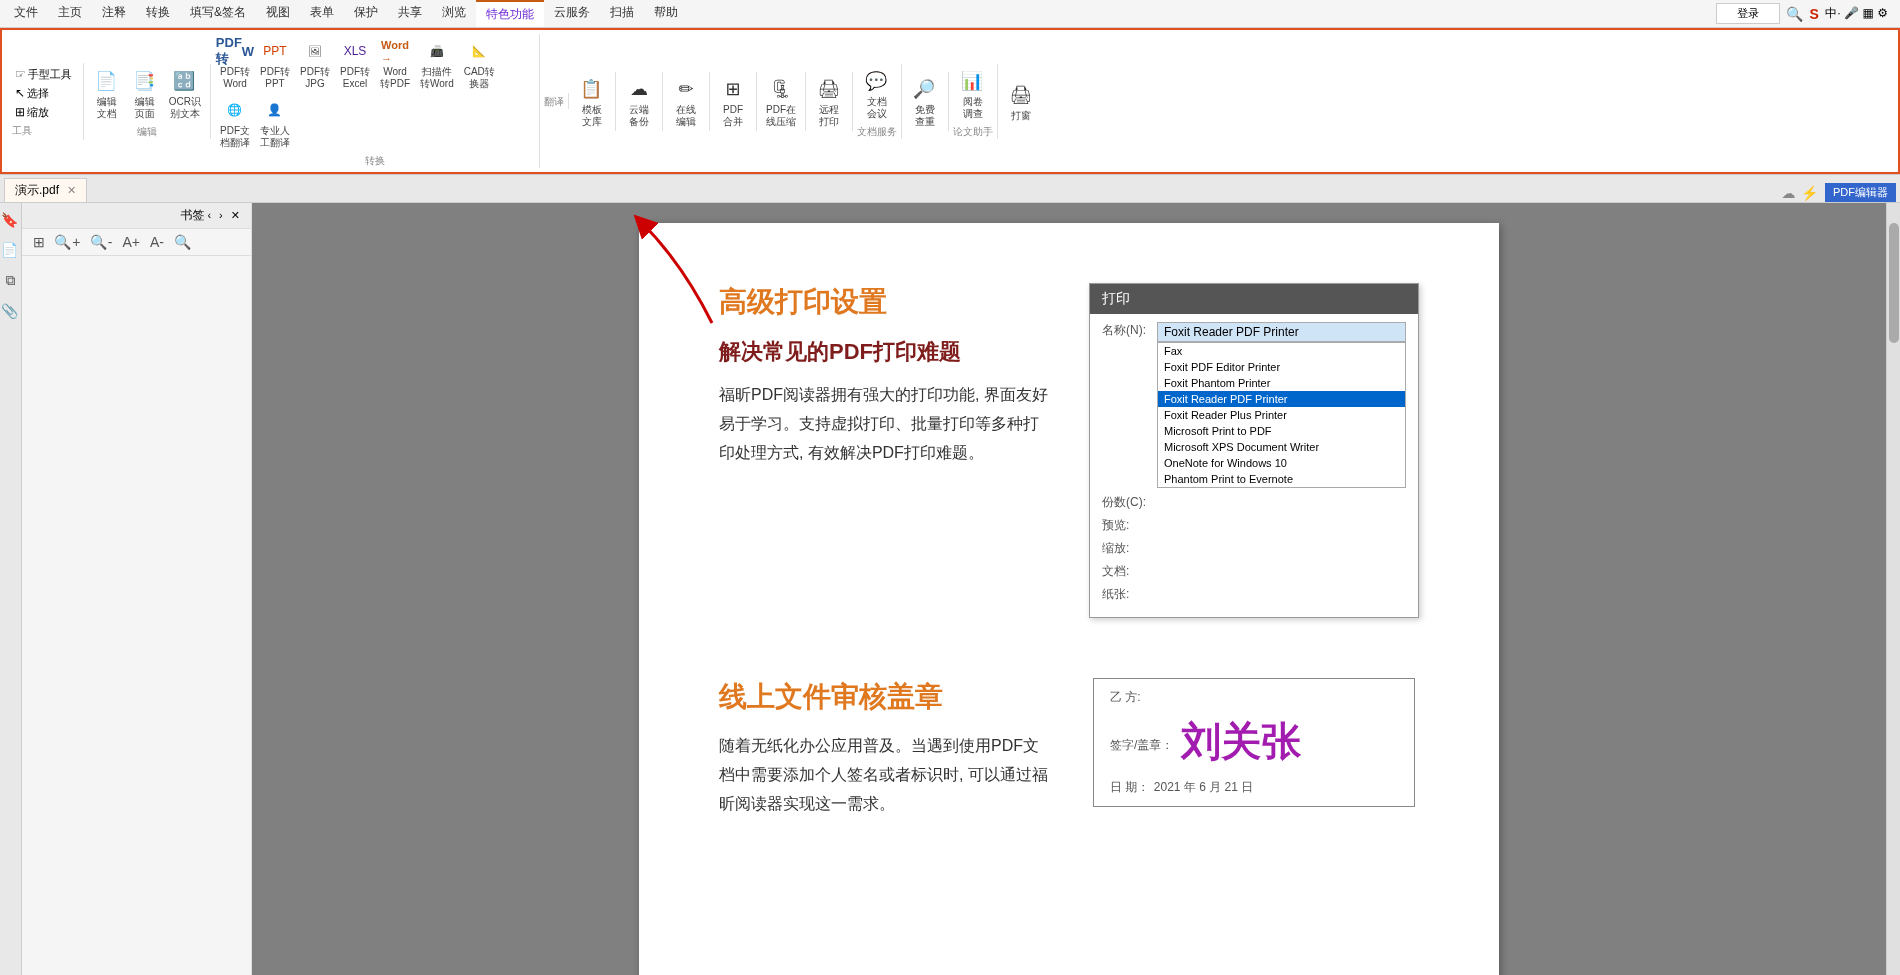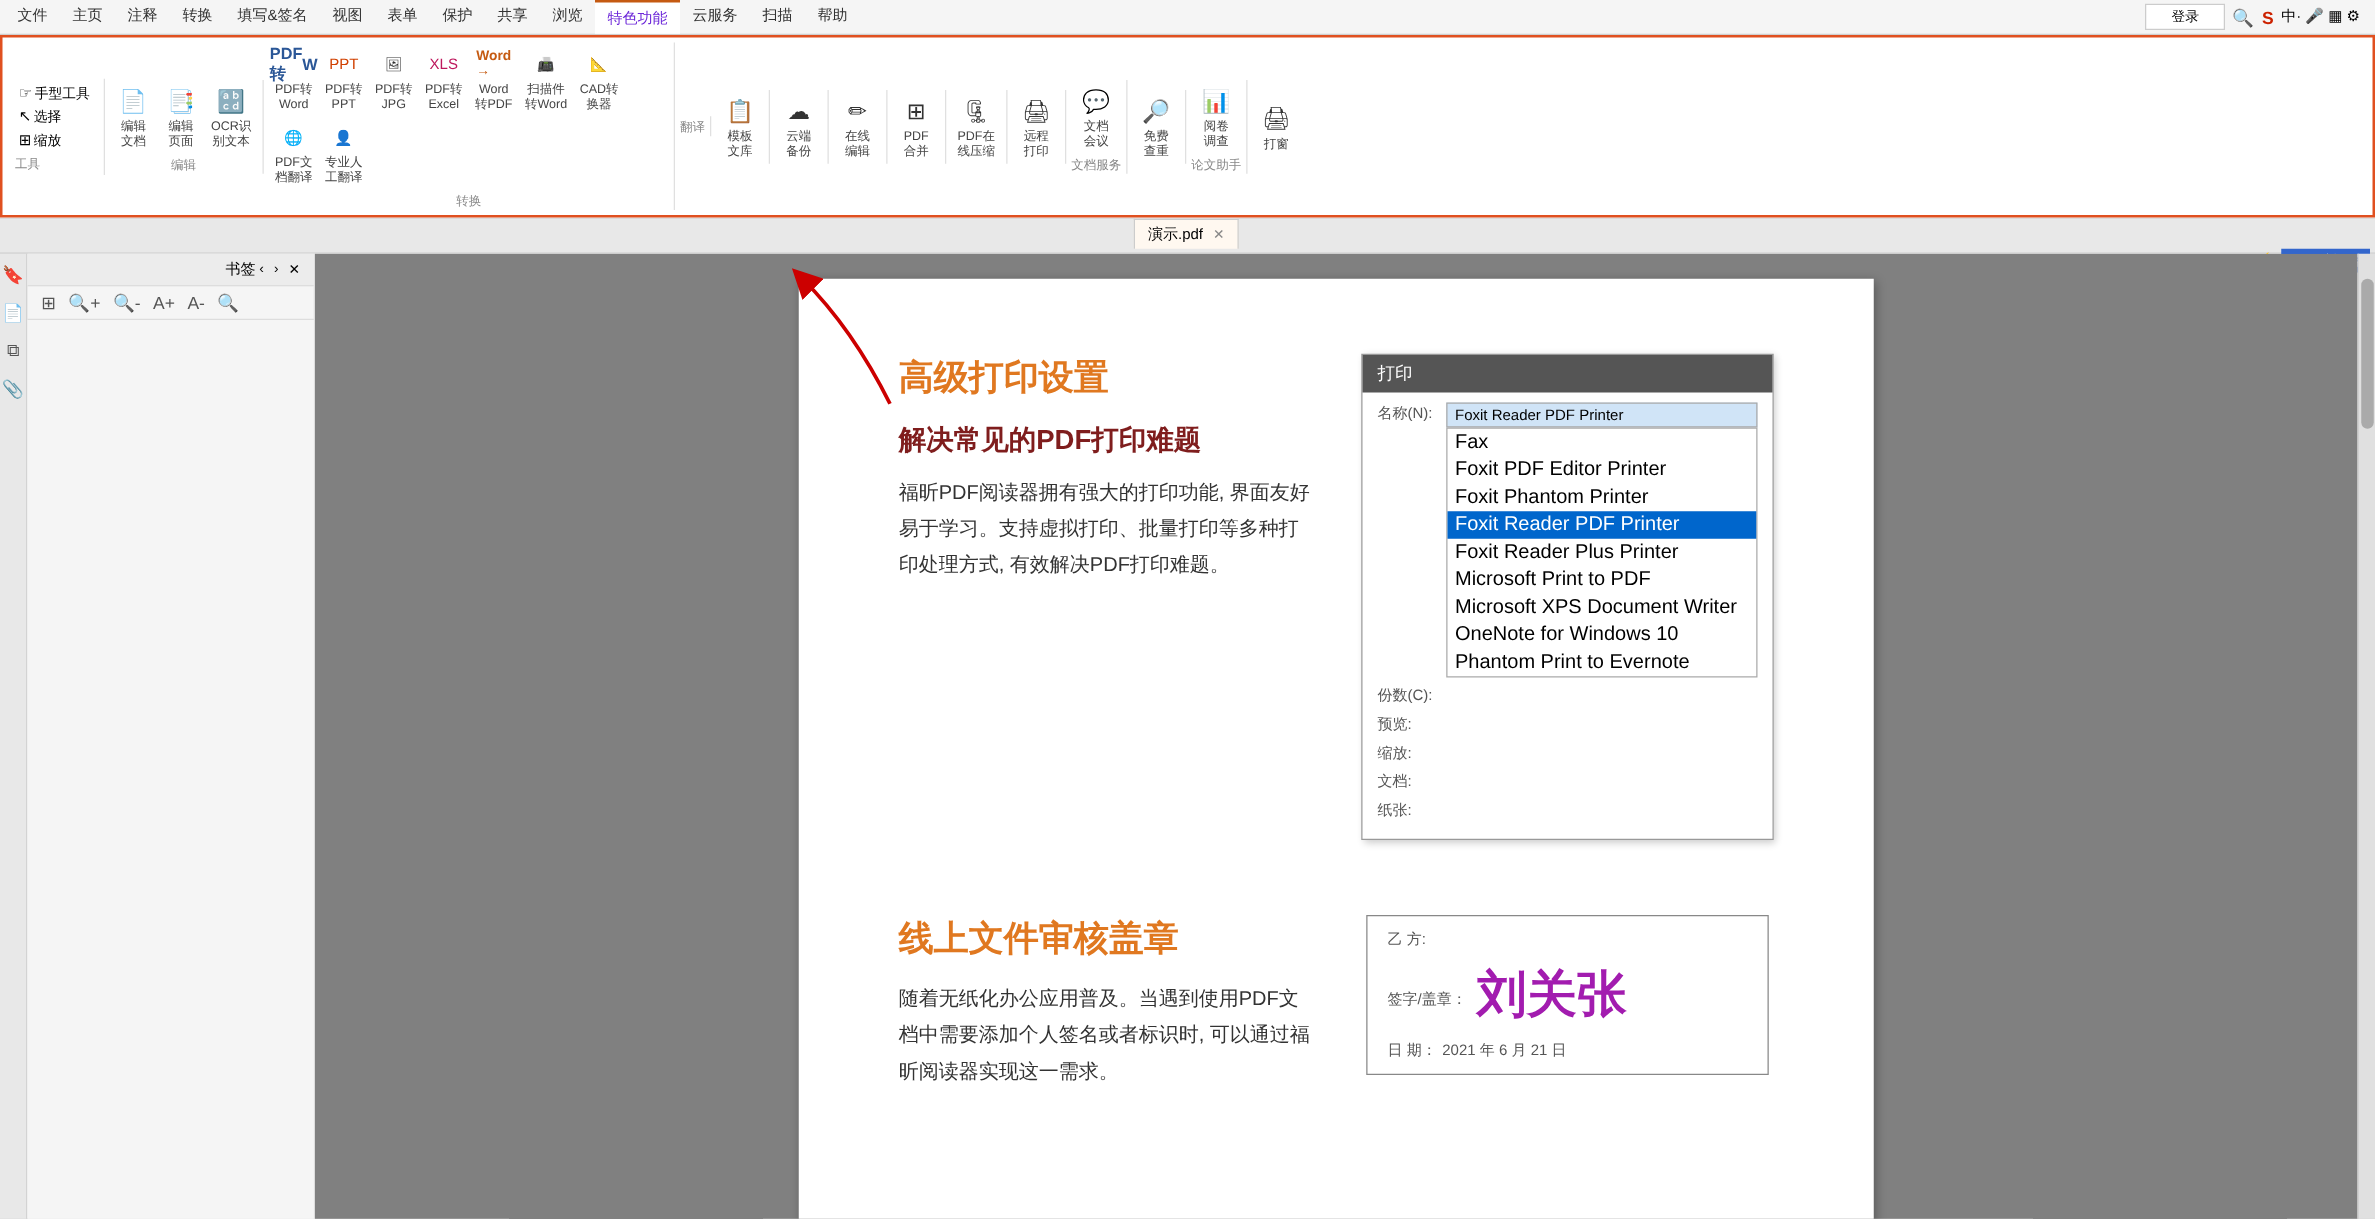--- a/index.html
+++ b/index.html
@@ -17,21 +17,21 @@
     .ribbon-group-inner { display: flex; flex-direction: row; align-items: flex-start; }
     .ribbon-icon-btn { display: flex; flex-direction: column; align-items: center; padding: 3px 5px; cursor: pointer; font-size: 10px; color: #333; min-width: 36px; }
     .ribbon-icon { width: 28px; height: 28px; display: flex; align-items: center; justify-content: center; font-size: 18px; }
     .ribbon-label { font-size: 10px; text-align: center; color: #444; margin-top: 1px; line-height: 1.2; }
     .ribbon-group-label { font-size: 10px; color: #888; text-align: center; padding-top: 2px; }
 
     .tool-btn { display: flex; align-items: center; font-size: 11px; padding: 2px 3px; cursor: pointer; white-space: nowrap; }
     .tool-btn .ti { margin-right: 2px; font-size: 12px; }
 
     
-    .tab-bar { display: flex; align-items: center; background: #e8e8e8; border-bottom: 1px solid #ccc; padding: 0 4px; height: 28px; flex-direction: column; }
+    .tab-bar { display: flex; align-items: flex-end; background: #e8e8e8; border-bottom: 1px solid #ccc; padding: 0 4px; height: 28px; }
     .doc-tab { display: flex; align-items: center; background: #fff8f0; border: 1px solid #ccc; border-bottom: none; padding: 3px 10px; font-size: 12px; cursor: pointer; margin-right: 2px; }
     .doc-tab .close { margin-left: 8px; font-size: 11px; color: #888; cursor: pointer; }
     .tab-bar-right { margin-left: auto; display: flex; align-items: center; gap: 6px; }
     .cloud-icon { font-size: 14px; color: #888; cursor: pointer; }
     .pdf-edit-badge { background: #3366cc; color: white; font-size: 11px; padding: 2px 8px; cursor: pointer; }
 
     
     .main-layout { display: flex; height: calc(975px - 82px - 28px - 22px); }
 
     
@@ -53,21 +53,21 @@
     .section-title { color: #e07820; font-size: 28px; font-weight: bold; margin-bottom: 16px; }
     .section-subtitle { font-size: 22px; font-weight: bold; color: #7f1d1d; margin-bottom: 14px; }
     .section-body { font-size: 16px; color: #333; line-height: 1.8; margin-bottom: 30px; }
 
     .print-dialog { border: 1px solid #999; background: white; width: 330px; box-shadow: 2px 2px 6px rgba(0,0,0,0.2); }
     .print-dialog-title { background: #555; color: white; font-size: 14px; padding: 6px 12px; }
     .print-dialog-body { padding: 8px 12px; }
     .print-row { display: flex; align-items: flex-start; margin-bottom: 6px; font-size: 12px; }
     .print-row-label { color: #555; width: 55px; flex-shrink: 0; }
     .print-input { background: #d0e4f7; border: 1px solid #aaa; padding: 2px 6px; font-size: 12px; width: 100%; }
-    .print-list { list-style: none; border: 1px solid #aaa; padding: 0; font-size: 16px; }
+    .print-list { list-style: none; border: 1px solid #aaa; padding: 0; font-size: 11px; }
     .print-list li { padding: 2px 6px; cursor: pointer; }
     .print-list li.selected { background: #0066cc; color: white; }
 
     .section2 { margin-top: 60px; }
     .sign-box { border: 1px solid #888; width: 322px; padding: 10px 16px; background: white; }
     .sign-label { font-size: 12px; color: #555; margin-bottom: 8px; }
     .sign-name { font-size: 40px; color: #a21caf; font-weight: bold; margin: 0 0 8px 0; text-align: center; }
     .sign-date { font-size: 12px; color: #555; }
 
     .content-wrapper { display: flex; position: relative; }
@@ -146,21 +146,21 @@
         </div>
         <div class="ribbon-icon-btn">
           <div class="ribbon-icon" style="font-size:12px; color:#d04000;">PPT</div>
           <div class="ribbon-label">PDF转<br>PPT</div>
         </div>
         <div class="ribbon-icon-btn">
           <div class="ribbon-icon" style="font-size:11px;">🖼</div>
           <div class="ribbon-label">PDF转<br>JPG</div>
         </div>
         <div class="ribbon-icon-btn">
-          <div class="ribbon-icon" style="font-size:12px; color:#be185d;">XLS</div>
+          <div class="ribbon-icon" style="font-size:12px; color:#4c1d95;">XLS</div>
           <div class="ribbon-label">PDF转<br>Excel</div>
         </div>
         <div class="ribbon-icon-btn">
           <div class="ribbon-icon" style="font-size:11px; color:#c55a11; font-weight:bold;">Word<br>→</div>
           <div class="ribbon-label">Word<br>转PDF</div>
         </div>
         <div class="ribbon-icon-btn">
           <div class="ribbon-icon" style="font-size:11px;">📠</div>
           <div class="ribbon-label">扫描件<br>转Word</div>
         </div>

